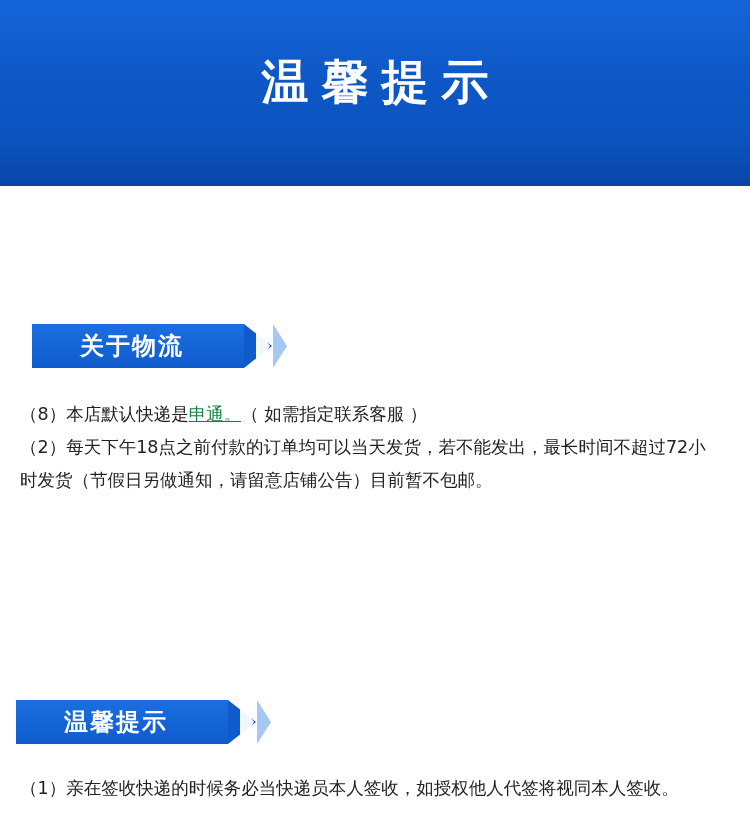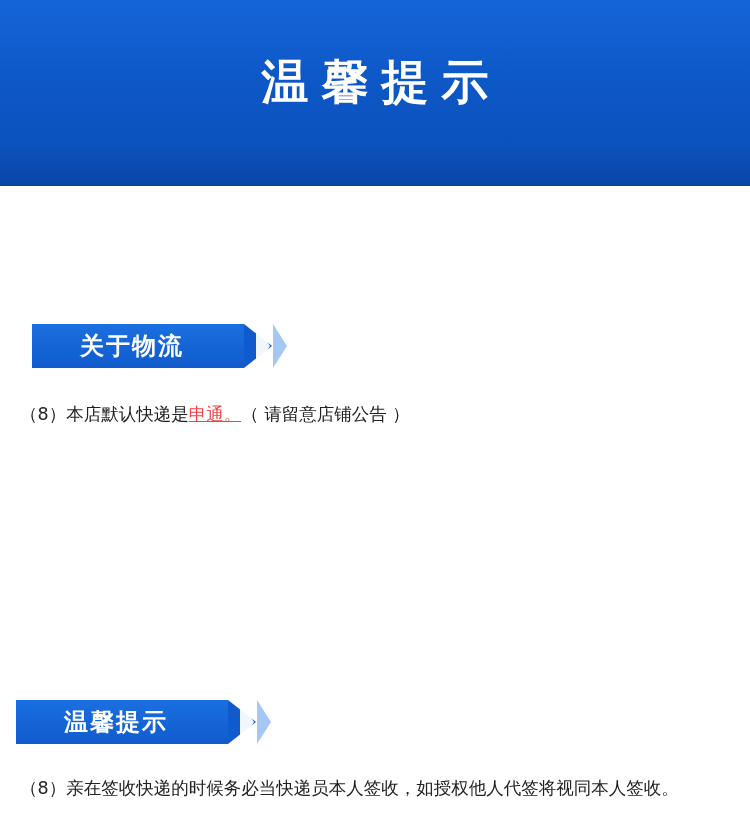--- a/index.html
+++ b/index.html
@@ -112,21 +112,21 @@
     color: #222222;
     font-size: 17.5px;
     line-height: 33px;
     font-family: "DejaVu Sans", "Liberation Sans", sans-serif;
   }
   .body-block p {
     margin: 0;
     padding: 0;
   }
   .link {
-    color: #ef4444;
+    color: #15803d;
     text-decoration: underline;
   }
 </style>
 </head>
 <body>
 
 <div class="page">
 
   <div class="banner">
     <div class="banner-title">温馨提示</div>
@@ -137,33 +137,34 @@
       <div class="ribbon-body"></div>
       <div class="ribbon-arrow"></div>
       <div class="ribbon-stripe s1"></div>
       <div class="ribbon-stripe s2"></div>
       <div class="ribbon-text">关于物流</div>
     </div>
   </div>
 
   <div class="section" style="top:398px;">
     <div class="body-block">
-      <p><span>（8）本店默认快递是</span><a class="link" href="#">申通。</a><span>（ 请留意店铺公告 ）</span></p>
+      <p><span>（8）本店默认快递是</span><a class="link" href="#">申通。</a><span>（ 如需指定联系客服 ）</span></p>
+      <p>（2）每天下午18点之前付款的订单均可以当天发货，若不能发出，最长时间不超过72小时发货（节假日另做通知，请留意店铺公告）目前暂不包邮。</p>
     </div>
   </div>
 
   <div class="section" style="top:700px;">
     <div class="ribbon-wrap">
       <div class="ribbon-body"></div>
       <div class="ribbon-arrow"></div>
       <div class="ribbon-stripe s1"></div>
       <div class="ribbon-stripe s2"></div>
       <div class="ribbon-text">温馨提示</div>
     </div>
   </div>
 
   <div class="section" style="top:772px;">
     <div class="body-block">
-      <p>（8）亲在签收快递的时候务必当快递员本人签收，如授权他人代签将视同本人签收。</p>
+      <p>（1）亲在签收快递的时候务必当快递员本人签收，如授权他人代签将视同本人签收。</p>
     </div>
   </div>
 
 </div>
 
 </body></html>

